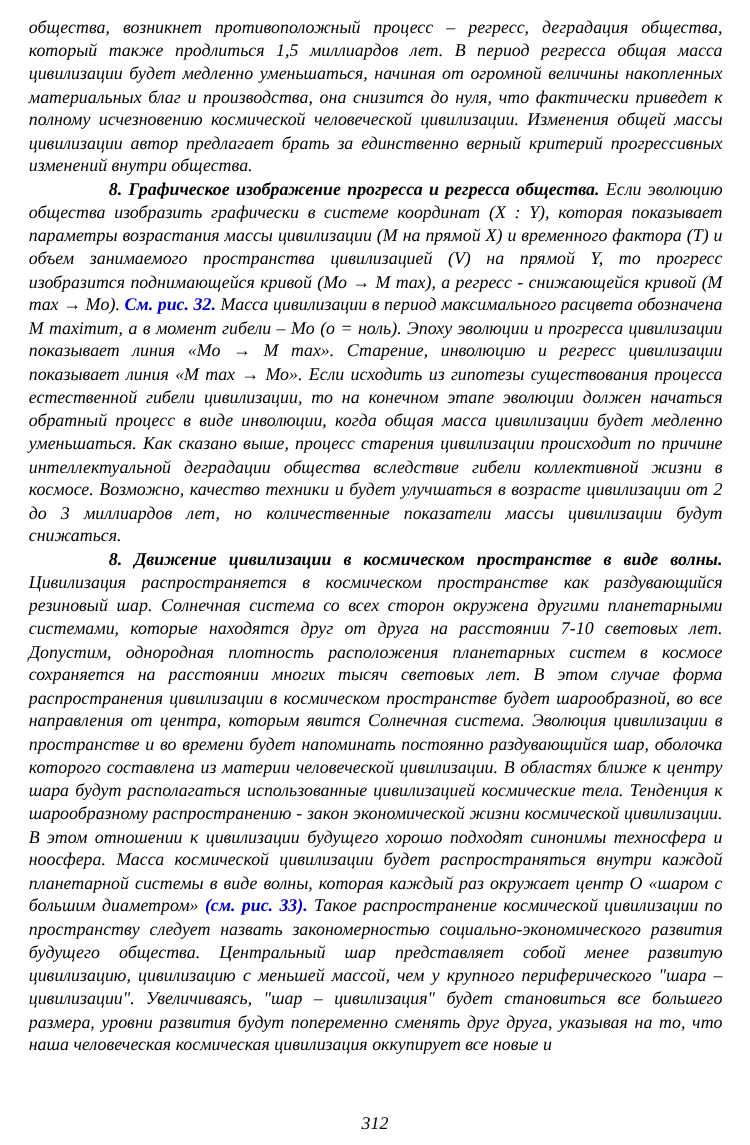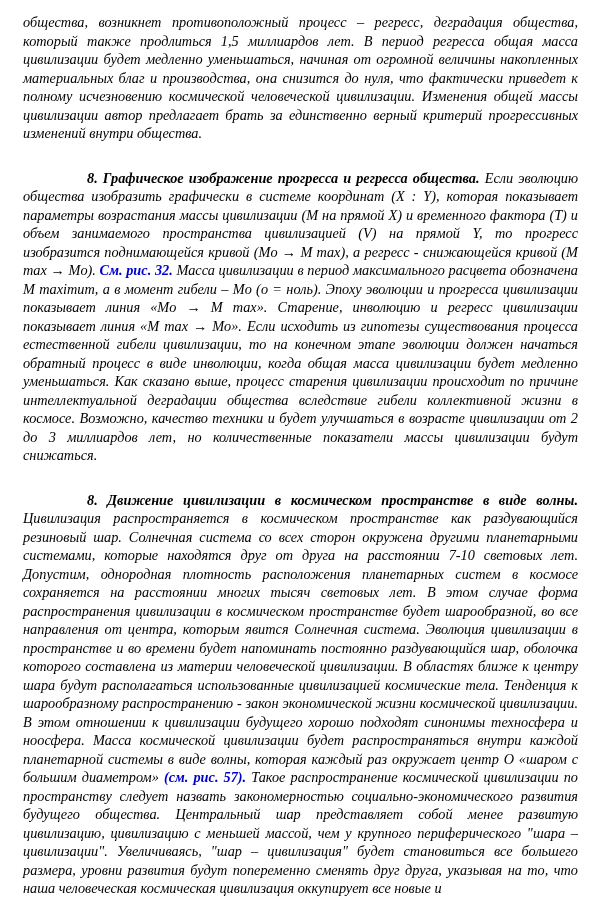--- a/index.html
+++ b/index.html
@@ -15,21 +15,21 @@
     font-size: 14.3px;
     line-height: 18.5px;
     padding: 13px 22px 0 23px;
     overflow: hidden;
   }
   p.para {
     text-align: justify;
   }
   p.para.indent {
     text-indent: 64px;
-    margin-top: 26px;
+    margin-top: 0;
   }
   .heading-run {
     font-weight: bold;
   }
   .figlink {
     color: var(--link-color, #0000cd);
     font-weight: bold;
     text-decoration: none;
     cursor: pointer;
   }
@@ -48,17 +48,18 @@
 
   <p class="para"><span>общества, возникнет противоположный процесс – регресс, деградация общества, который также продлиться 1,5 миллиардов лет. В период регресса общая масса цивилизации будет медленно уменьшаться, начиная от огромной величины накопленных материальных благ и производства, она снизится до нуля, что фактически приведет к полному исчезновению космической человеческой цивилизации. Изменения общей массы цивилизации автор предлагает брать за единственно верный критерий прогрессивных изменений внутри общества.</span></p>
 
   <p class="para indent"><b class="heading-run">8. Графическое изображение прогресса и регресса общества.</b>
     <span>Если эволюцию общества изобразить графически в системе координат (X : Y), которая показывает параметры возрастания массы цивилизации (M на прямой X) и временного фактора (T) и объем занимаемого пространства цивилизацией (V) на прямой Y, то прогресс изобразится поднимающейся кривой (Mo → M max), а регресс - снижающейся кривой (M max → Mo).</span>
     <a class="figlink">См. рис. 32.</a>
     <span>Масса цивилизации в период максимального расцвета обозначена M maximum, а в момент гибели – Mo (o = ноль). Эпоху эволюции и прогресса цивилизации показывает линия «Mo → M max». Старение, инволюцию и регресс цивилизации показывает линия «M max → Мо». Если исходить из гипотезы существования процесса естественной гибели цивилизации, то на конечном этапе эволюции должен начаться обратный процесс в виде инволюции, когда общая масса цивилизации будет медленно уменьшаться. Как сказано выше, процесс старения цивилизации происходит по причине интеллектуальной деградации общества вследствие гибели коллективной жизни в космосе. Возможно, качество техники и будет улучшаться в возрасте цивилизации от 2 до 3 миллиардов лет, но количественные показатели массы цивилизации будут снижаться.</span></p>
 
   <p class="para indent"><b class="heading-run">8. Движение цивилизации в космическом пространстве в виде волны.</b>
     <span>Цивилизация распространяется в космическом пространстве как раздувающийся резиновый шар. Солнечная система со всех сторон окружена другими планетарными системами, которые находятся друг от друга на расстоянии 7-10 световых лет. Допустим, однородная плотность расположения планетарных систем в космосе сохраняется на расстоянии многих тысяч световых лет. В этом случае форма распространения цивилизации в космическом пространстве будет шарообразной, во все направления от центра, которым явится Солнечная система. Эволюция цивилизации в пространстве и во времени будет напоминать постоянно раздувающийся шар, оболочка которого составлена из материи человеческой цивилизации. В областях ближе к центру шара будут располагаться использованные цивилизацией космические тела. Тенденция к шарообразному распространению - закон экономической жизни космической цивилизации. В этом отношении к цивилизации будущего хорошо подходят синонимы техносфера и ноосфера. Масса космической цивилизации будет распространяться внутри каждой планетарной системы в виде волны, которая каждый раз окружает центр O «шаром с большим диаметром»</span>
-    <a class="figlink">(см. рис. 57).</a>
+    <a class="figlink">(см. рис. 33).</a>
     <span>Такое распространение космической цивилизации по пространству следует назвать закономерностью социально-экономического развития будущего общества. Центральный шар представляет собой менее развитую цивилизацию, цивилизацию с меньшей массой, чем у крупного периферического "шара – цивилизации". Увеличиваясь, "шар – цивилизация" будет становиться все большего размера, уровни развития будут попеременно сменять друг друга, указывая на то, что наша человеческая космическая цивилизация оккупирует все новые и</span></p>
 
+  <div class="page-number">312</div>
 
 </div>
 
 </body></html>

